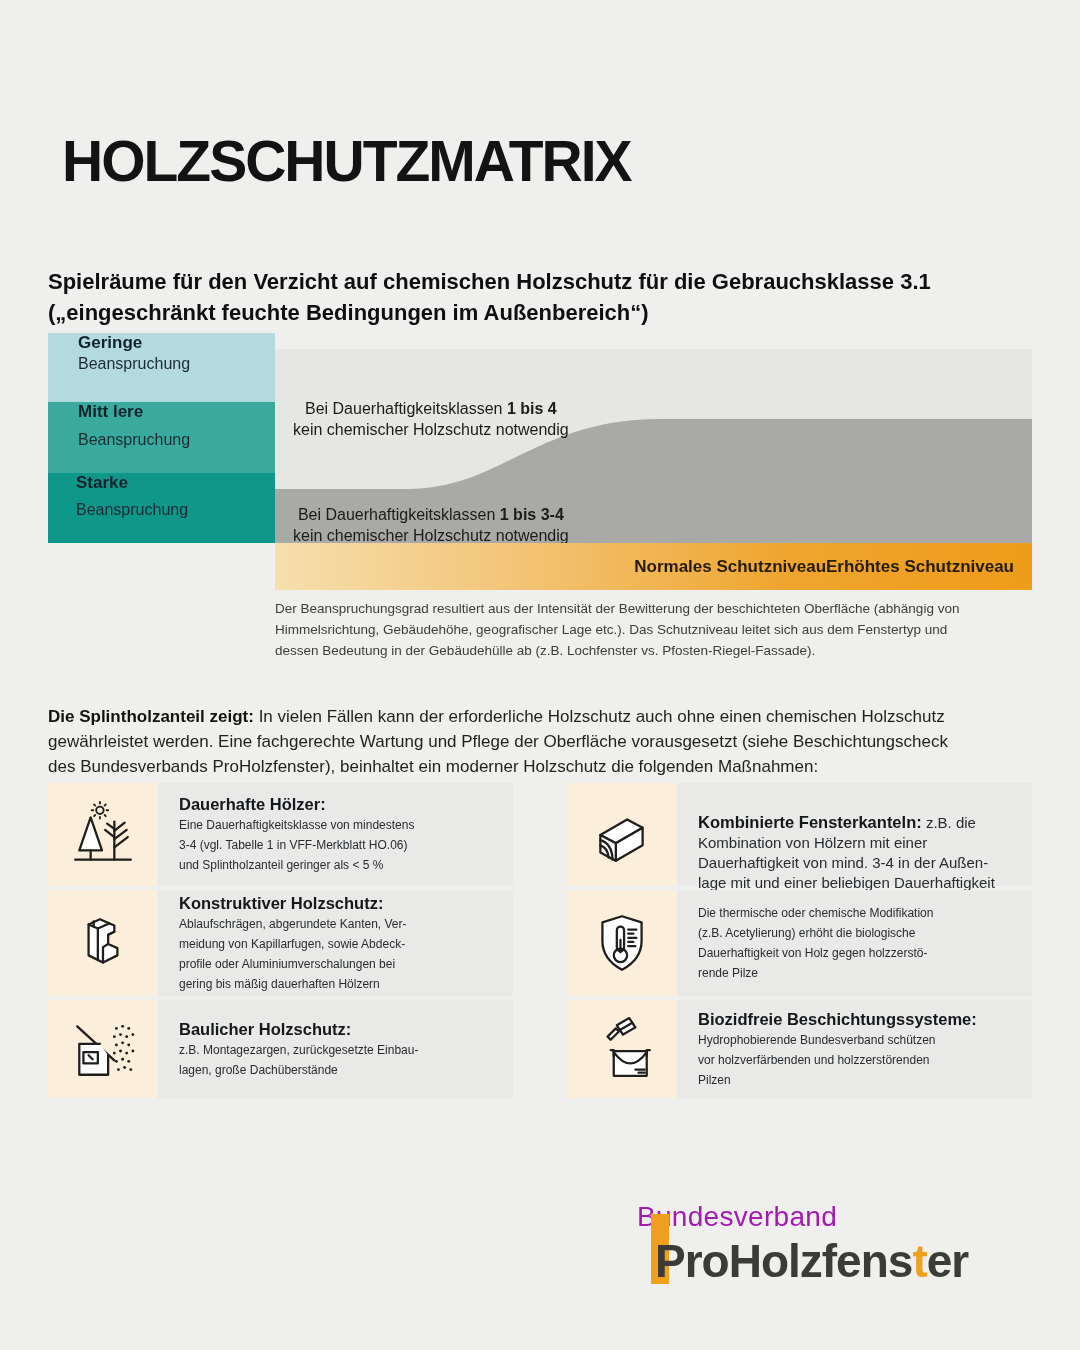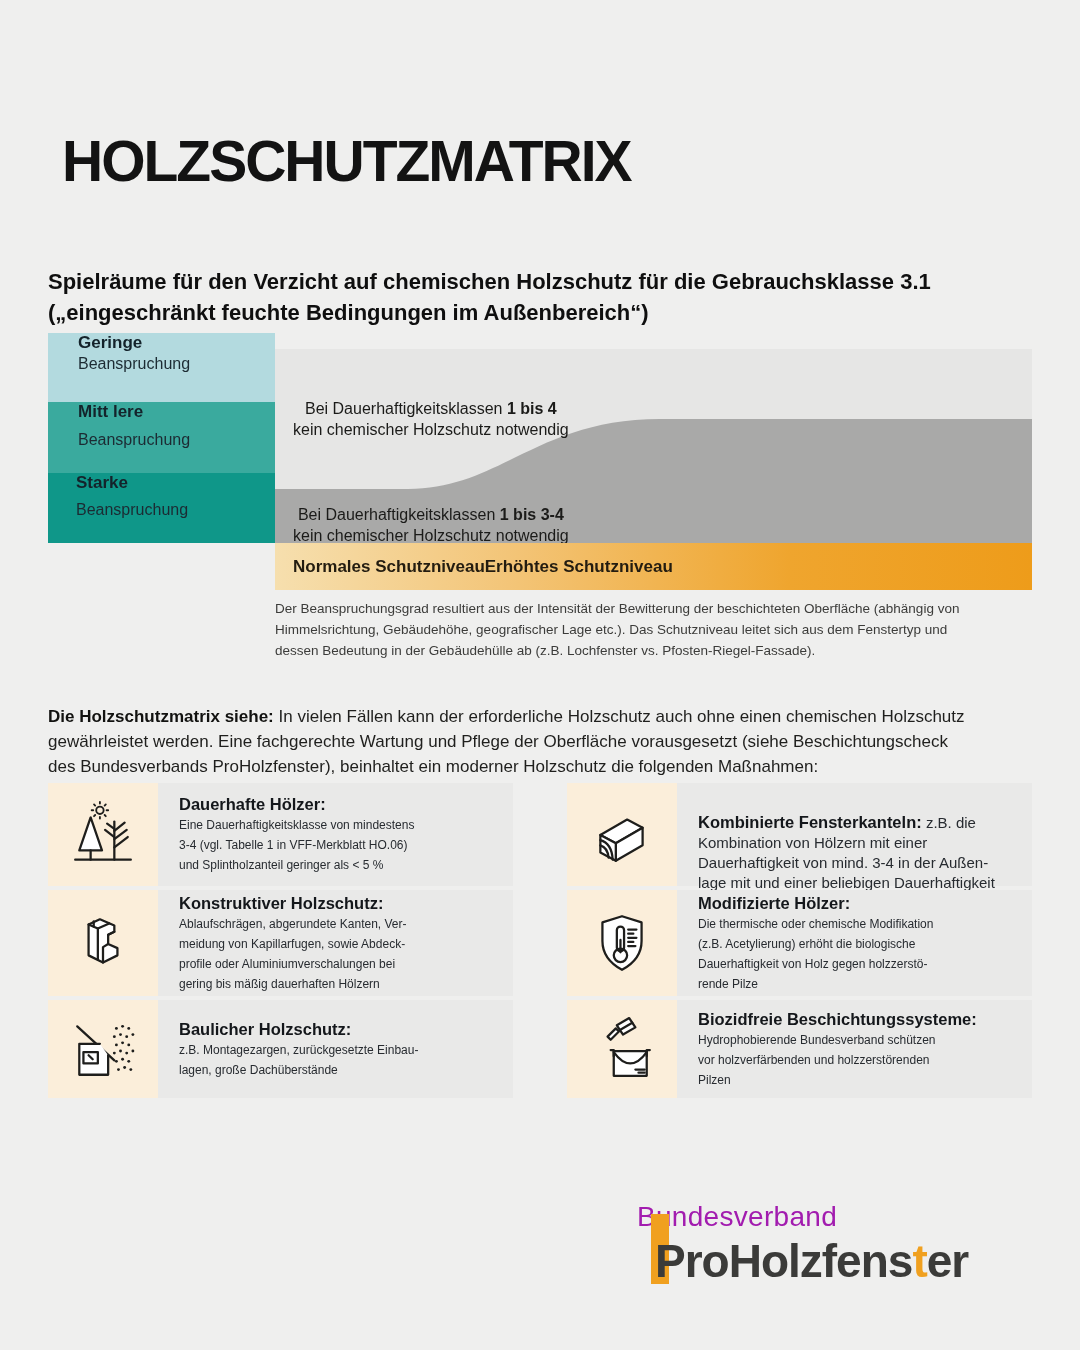--- a/index.html
+++ b/index.html
@@ -21,21 +21,21 @@
   .m-row .reg  { font-size:16px; color:#1c2b33; }
   .m-row0 { height:69px; background:#b3dadf; } .m-row0 .reg { margin-top:2px; }
   .m-row1 { height:71px; background:#3aaa9e; } .m-row1 .reg { margin-top:9px; }
   .m-row2 { height:70px; background:#0f9789;padding-left:28px; } .m-row2 .reg { margin-top:8px; }
 
   .m-chart { position:absolute; left:227px; top:16px; width:646px; height:210px;text-align:center; }
   .zone-text { position:absolute; left:18px; font-size:16px; line-height:21px; color:#1b1b19; }
   .zone-top { top:49px; } .zone-bottom { top:155px; }
 
   .protection-bar { position:absolute; left:227px; top:210px; width:757px; height:47px;
-      box-sizing:border-box; display:flex; align-items:center; justify-content:flex-start;
+      box-sizing:border-box; display:flex; align-items:center; justify-content:flex-end;
       padding:0 18px; font-size:17px; font-weight:bold; color:#231c10;
       background:linear-gradient(90deg,#f6dfae 0%,#f3c476 32%,#efa52e 68%,#ee9c1a 100%); }
 
   .m-caption { position:absolute; left:227px; top:265px; width:757px;
       font-size:13.5px; line-height:21px; color:#3c3c3a; white-space:pre-line; }
 
   
   .intro { position:absolute; left:48px; top:704px; width:984px; margin:0;
            font-size:17px; line-height:25px; color:#1f1f1d; white-space:pre-line; }
   .intro b { color:#121210; }
@@ -110,21 +110,21 @@
     <div class="protection-bar">
       <span>Normales Schutzniveau</span>
       <span>Erhöhtes Schutzniveau</span>
     </div>
 
     <div class="m-caption">Der Beanspruchungsgrad resultiert aus der Intensität der Bewitterung der beschichteten Oberfläche (abhängig von
 Himmelsrichtung, Gebäudehöhe, geografischer Lage etc.). Das Schutzniveau leitet sich aus dem Fenstertyp und
 dessen Bedeutung in der Gebäudehülle ab (z.B. Lochfenster vs. Pfosten-Riegel-Fassade).</div>
   </div>
 
-  <p class="intro"><b>Die Holzschutzmatrix siehe:</b><span> In vielen Fällen kann der erforderliche Holzschutz auch ohne einen chemischen Holzschutz
+  <p class="intro"><b>Die Splintholzanteil zeigt:</b><span> In vielen Fällen kann der erforderliche Holzschutz auch ohne einen chemischen Holzschutz
 gewährleistet werden. Eine fachgerechte Wartung und Pflege der Oberfläche vorausgesetzt (siehe Beschichtungscheck
 des Bundesverbands ProHolzfenster), beinhaltet ein moderner Holzschutz die folgenden Maßnahmen:</span></p>
 
   <div class="measures">
 
     <div class="mcol">
 
       <div class="measure r0">
         <div class="icon-box">
           <svg width="68" height="68" viewBox="0 0 66 66">
@@ -256,21 +256,20 @@
               <line x1="31.5" y1="30" x2="31.5" y2="42"></line>
               <line x1="39" y1="20" x2="47" y2="20"></line>
               <line x1="39" y1="24" x2="44" y2="24"></line>
               <line x1="39" y1="28" x2="47" y2="28"></line>
               <line x1="39" y1="32" x2="44" y2="32"></line>
               <line x1="39" y1="36" x2="46" y2="36"></line>
             </g>
           </svg>
         </div>
         <div class="text-box">
-          <div class="m-title">Modifizierte Hölzer:</div>
           <div class="m-body">Die thermische oder chemische Modifikation
 (z.B. Acetylierung) erhöht die biologische
 Dauerhaftigkeit von Holz gegen holzzerstö-
 rende Pilze</div>
         </div>
       </div>
 
       <div class="measure r2">
         <div class="icon-box">
           <svg width="68" height="68" viewBox="0 0 66 66">

